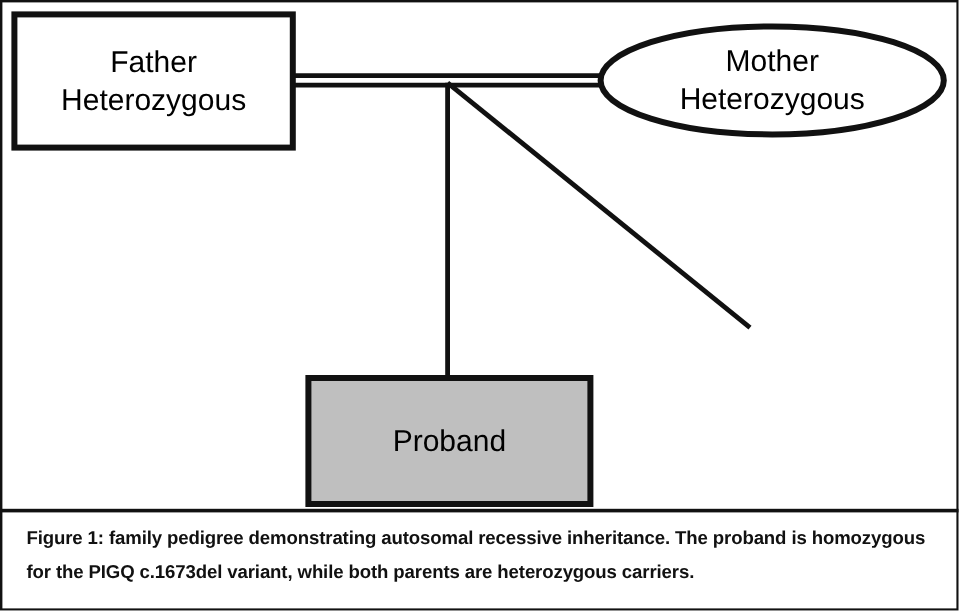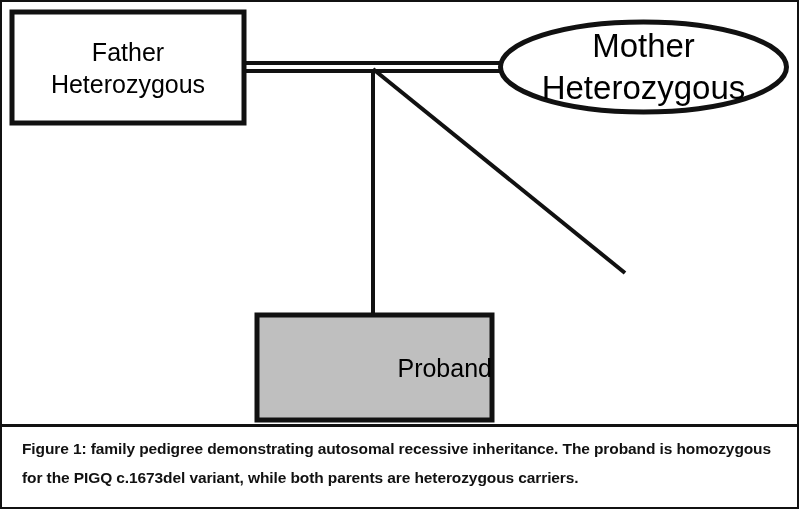--- a/index.html
+++ b/index.html
@@ -74,30 +74,29 @@
     width: 232px;
     height: 111px;
     font-size: 25px;
   }
 
   #mother-label {
     left: 502px;
     top: 24px;
     width: 283px;
     height: 86px;
-    font-size: 33px;
+    font-size: 25px;
   }
 
   #proband-label {
     left: 257px;
     top: 315px;
     width: 235px;
     height: 105px;
     font-size: 25px;
-    align-items: flex-end;
   }
 
   .symbol-label .line1,
   .symbol-label .line2 {
     display: block;
   }
 
   
   .caption-divider {
     position: absolute;

